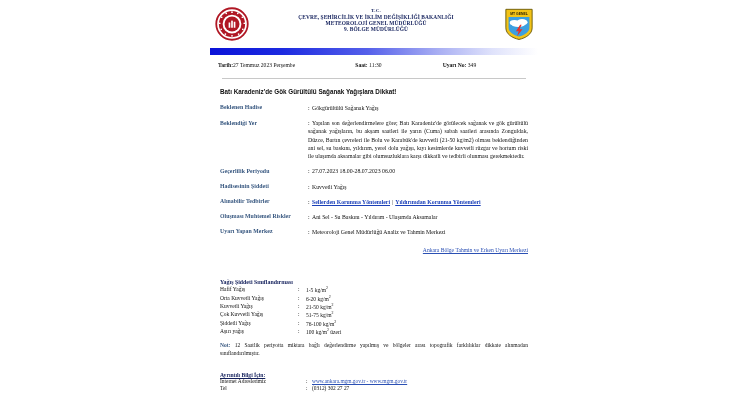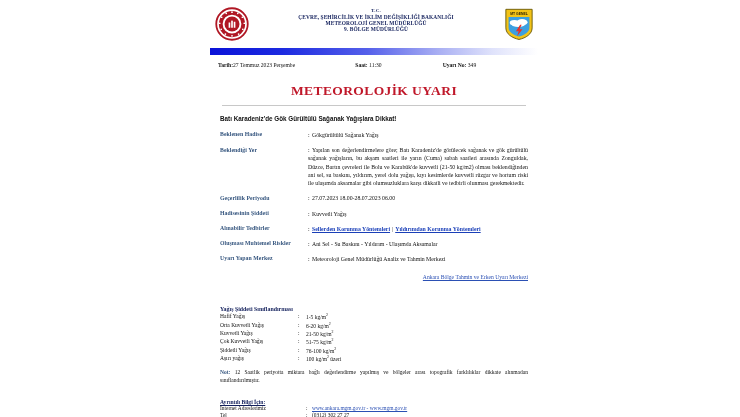--- a/index.html
+++ b/index.html
@@ -288,23 +288,20 @@
         <b>Tarih:</b><span>27 Temmuz 2023 Perşembe</span>
       </div>
       <div class="cell c2">
         <b>Saat:</b> <span>11:30</span>
       </div>
       <div class="cell c3">
         <b>Uyarı No:</b> <span>349</span>
       </div>
     </div>
 
-    <div class="title-wrap">
-      <div class="doc-title">METEOROLOJİK UYARI</div>
-    </div>
     <div class="title-rule"></div>
     <div class="subtitle">Batı Karadeniz'de Gök Gürültülü Sağanak Yağışlara Dikkat!</div>
 
     <div class="fields">
 
       <div class="frow">
         <div class="flabel">Beklenen Hadise</div>
         <div class="fvalue">
           <span class="colon">:</span><span>Gökgürültülü Sağanak Yağış</span>
         </div>

